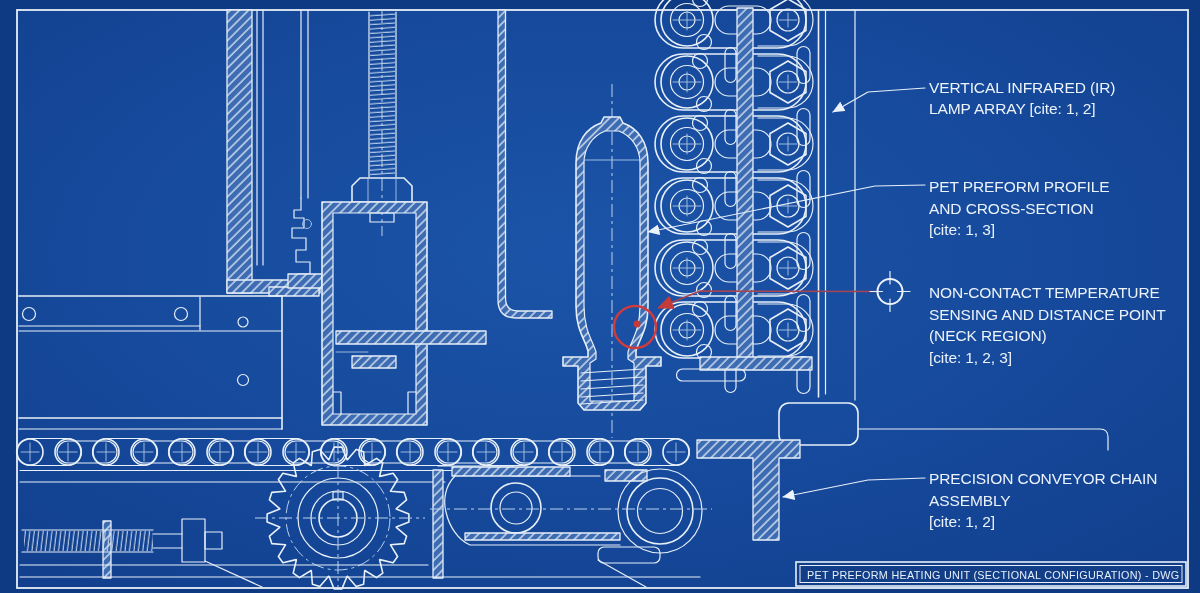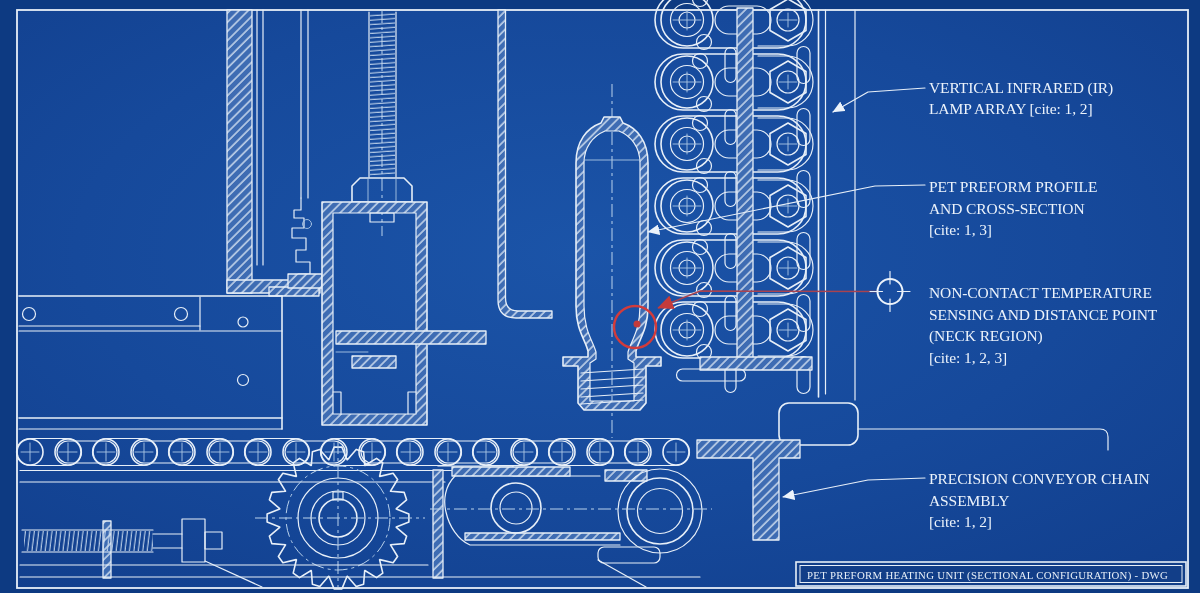--- a/index.html
+++ b/index.html
@@ -1,17 +1,17 @@
 <!DOCTYPE html>
 <html><head>
 <meta charset="utf-8">
 <style>
   html,body{margin:0;padding:0;background:#0a2f6e;}
   #stage{position:relative;width:1200px;height:593px;overflow:hidden;
-         font-family:Liberation Serif, serif;}
+         font-family:Liberation Sans, sans-serif;}
   svg{display:block;}
   .ln  {stroke:#e7eff8;fill:none;stroke-width:1.6;stroke-linejoin:round;stroke-linecap:round;}
   .ln2 {stroke:#e7eff8;fill:none;stroke-width:1.2;stroke-linejoin:round;stroke-linecap:round;}
   .lnF {stroke:#aac6e4;fill:none;stroke-width:0.9;stroke-linecap:round;}
   .cl  {stroke:#b9d2ec;fill:none;stroke-width:1;stroke-dasharray:13 4 3 4;}
   .hat {fill:url(#hatch);stroke:#e7eff8;stroke-width:1.3;stroke-linejoin:round;}
   .lbl {fill:#ecf3fb;font-size:15.5px;letter-spacing:-0.1px;}
   .ttl {fill:#e7eff8;font-size:10.8px;letter-spacing:0.3px;}
   .red {stroke:#d23b3b;fill:none;}
   .redln{stroke:#a84350;fill:none;stroke-width:1.6;}

